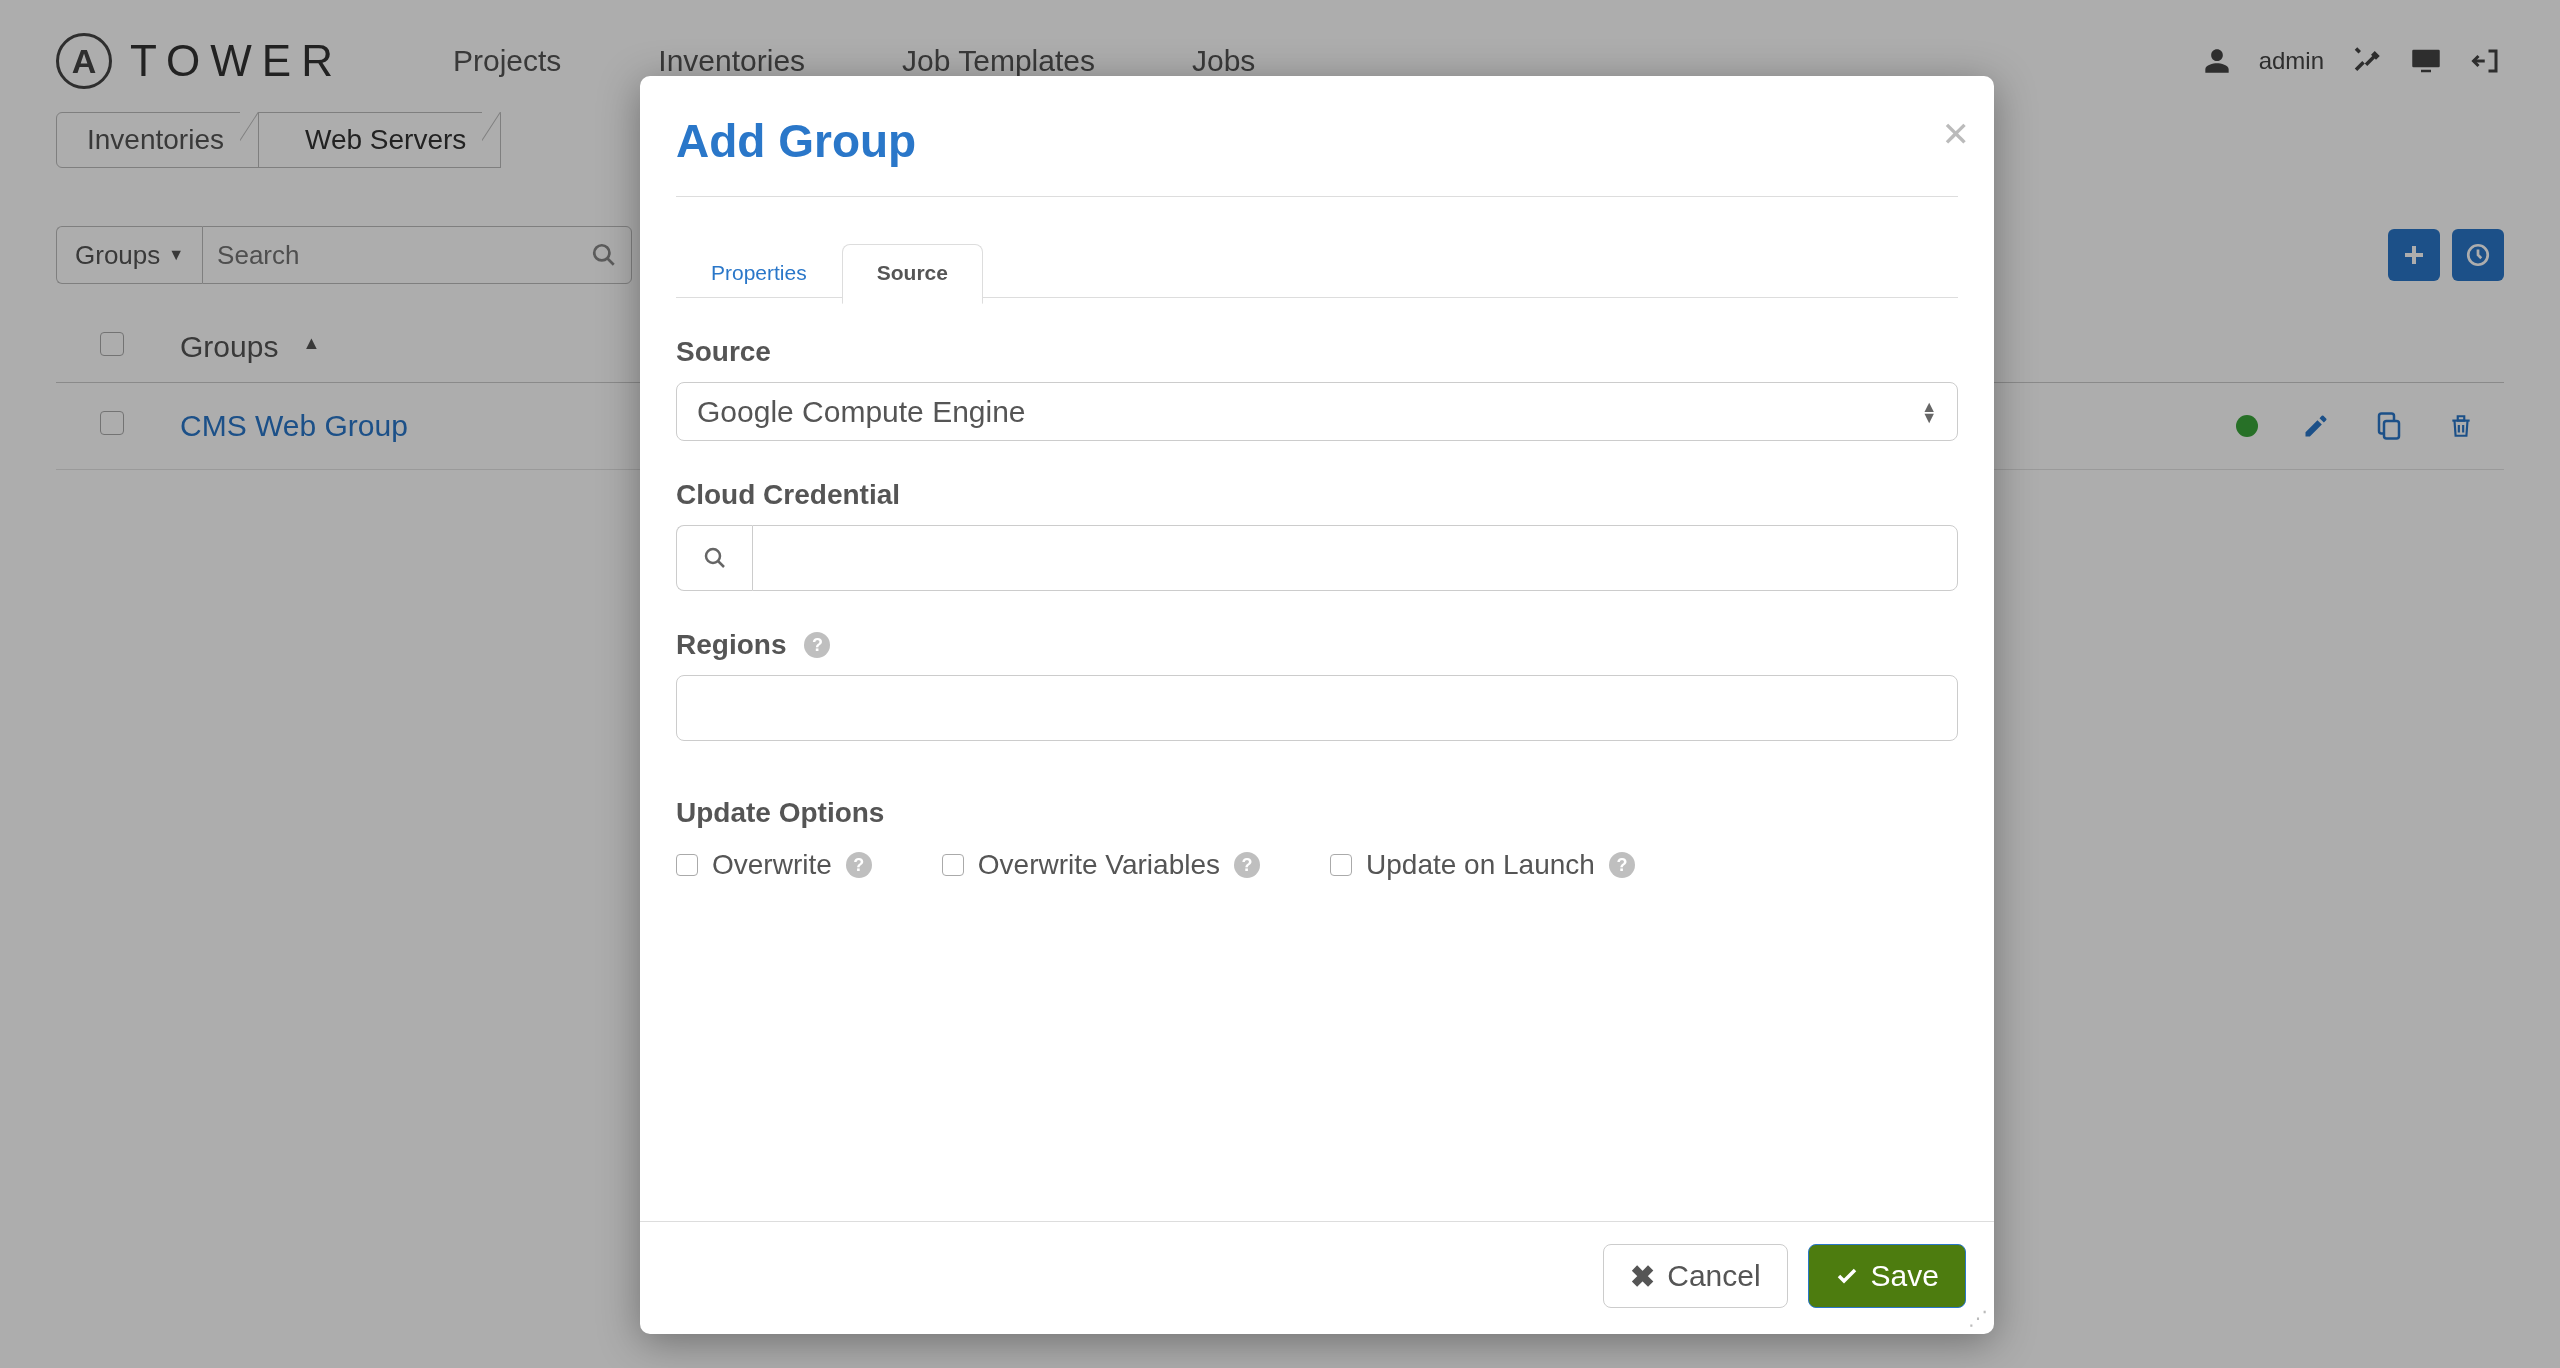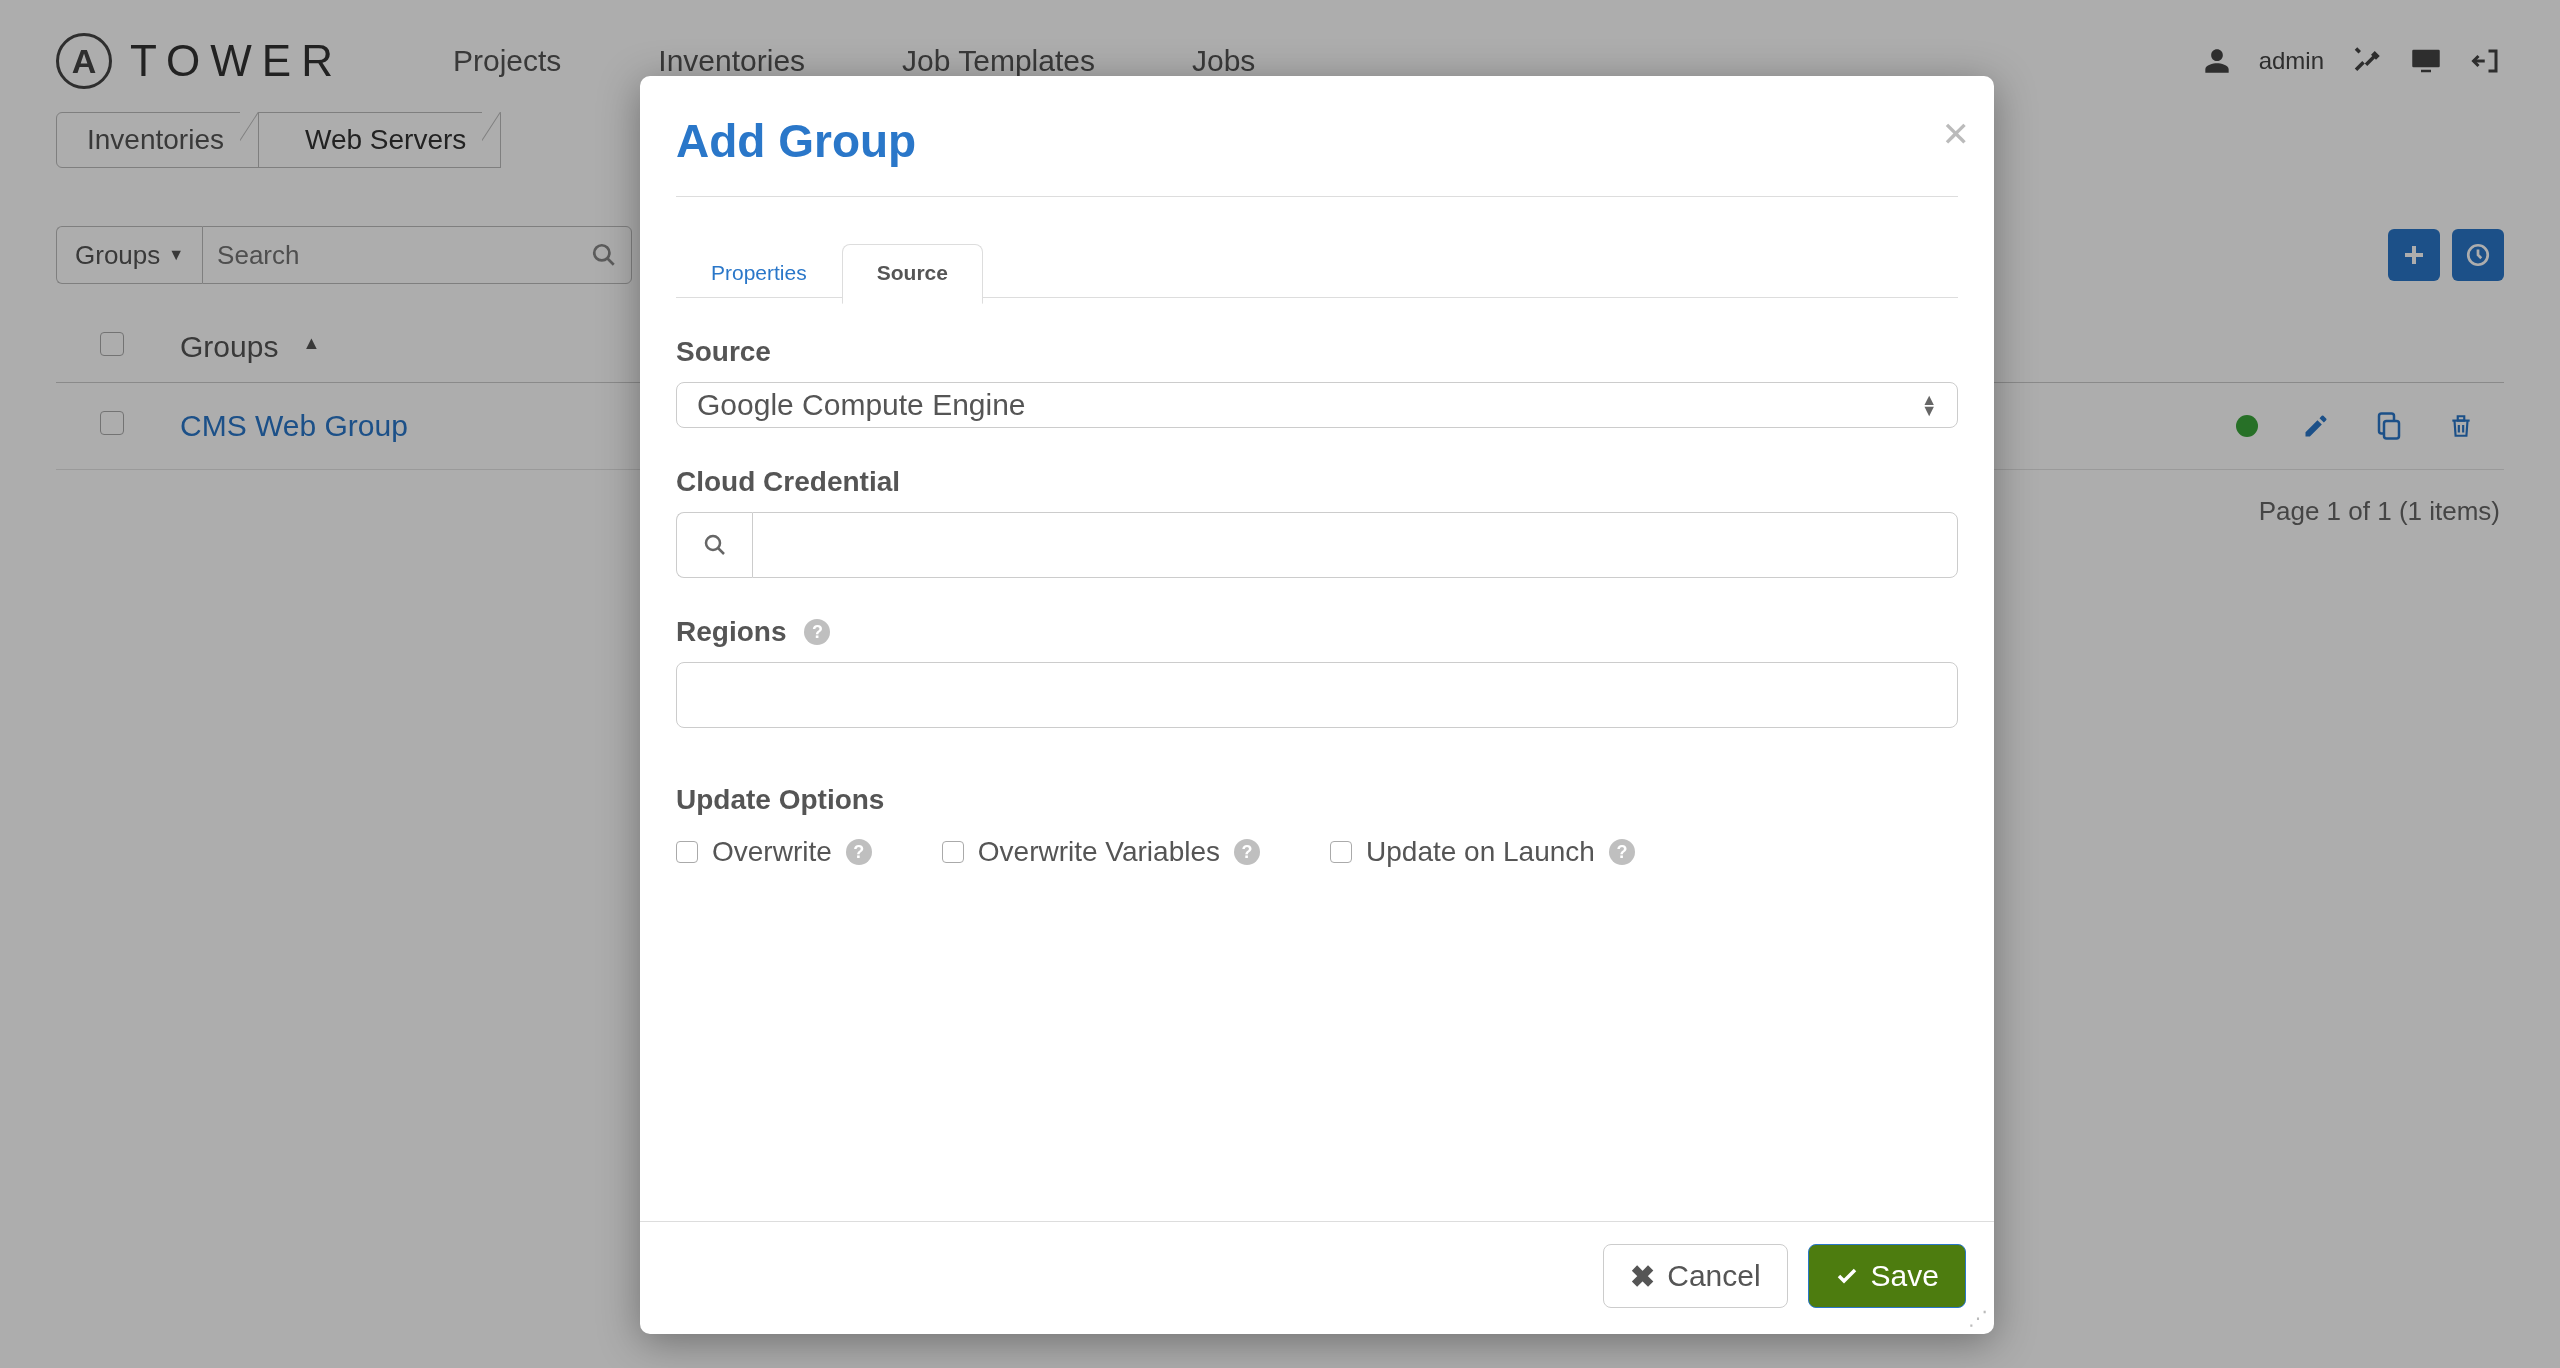--- a/index.html
+++ b/index.html
@@ -162,21 +162,21 @@
 
   .field-label { font-weight:700; color:#555; font-size:28px; margin-top:38px; display:flex; align-items:center; gap:18px;}
   .help-q {
     width:26px; height:26px; border-radius:50%;
     background:#bfbfbf; color:#fff; font-size:18px;
     display:inline-flex; align-items:center; justify-content:center;
     font-weight:700;
   }
   .select {
     margin-top:14px;
-    height:46px; border:1px solid #ccc; border-radius:8px;
+    height:59px; border:1px solid #ccc; border-radius:8px;
     display:flex; align-items:center; justify-content:space-between;
     padding: 0 20px; font-size:30px; color:#555;
   }
   .select .updn { font-size:16px; line-height:9px; color:#666; display:flex; flex-direction:column; gap:2px; }
   .input-plain {
     margin-top:14px;
     height:66px; border:1px solid #ccc; border-radius:8px;
     width:100%; font-size:28px; padding:0 16px;
   }
   .input-group {
@@ -341,21 +341,20 @@
             <path d="M4 7h16"></path>
             <path d="M9 3h6v4H9z"></path>
             <path d="M6 7l1 14h10l1-14"></path>
             <path d="M10 11v7M14 11v7"></path>
           </svg>
       </span>
     </span>
   </div>
 
 
-  <div class="pager">Page 1 of 1 (1 items)</div>
 </div>
 
 <div class="scrim"></div>
 
 <div class="modal">
   <div class="m-head">
     <div class="m-title">Add Group</div>
     <div class="m-close">✕</div>
   </div>
   <div class="m-rule"></div>

